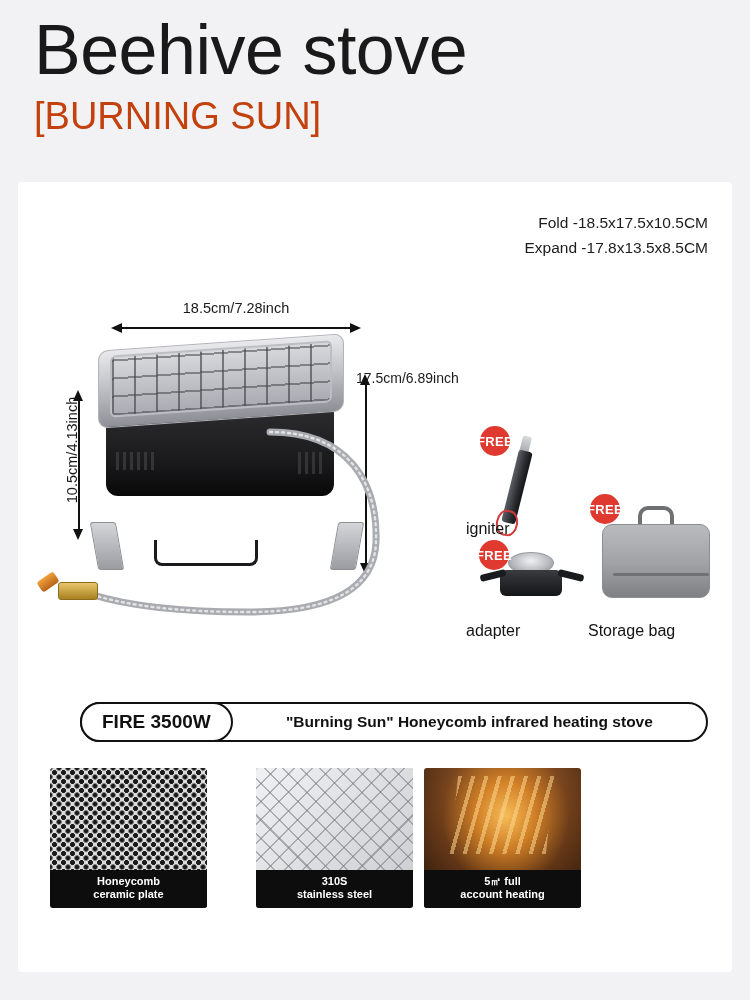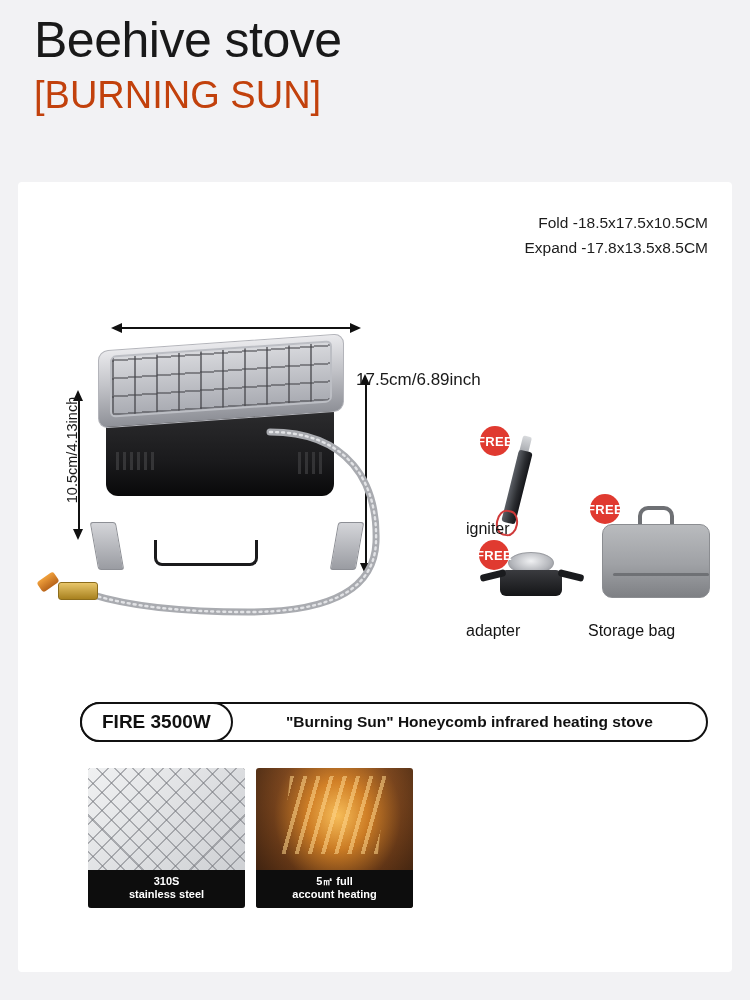--- a/index.html
+++ b/index.html
@@ -16,21 +16,21 @@
     overflow: hidden;
   }
   
   .header {
     position: absolute;
     left: 0; top: 0;
     width: 750px;
     padding: 14px 0 0 34px;
   }
   .title-main {
-    font-size: 50px;
+    font-size: 70px;
     line-height: 1.05;
     font-weight: 400;
     color: #191919;
     letter-spacing: -0.5px;
   }
   .title-sub {
     font-size: 38px;
     line-height: 1.2;
     margin-top: 6px;
     color: #c2410c;
@@ -131,21 +131,21 @@
     left: 9px;
     width: 0; height: 0;
     border-left: 5px solid transparent;
     border-right: 5px solid transparent;
   }
   .dim-right .arrow-t { top: 0; border-bottom: 11px solid #111; }
   .dim-right .arrow-b { bottom: 0; border-top: 11px solid #111; }
   .dim-right-label {
     position: absolute;
     left: 338px; top: 188px;
-    font-size: 17px;
+    font-size: 14px;
     color: #1a1a1a;
     white-space: nowrap;
   }
 
   
   .stove {
     position: absolute;
     left: 70px; top: 150px;
     width: 280px; height: 270px;
   }
@@ -479,20 +479,21 @@
   </div>
 
   <div class="card">
 
     <div class="specs">
       <div>Fold -18.5x17.5x10.5CM</div>
       <div>Expand -17.8x13.5x8.5CM</div>
     </div>
 
     <div class="dim-top">
+      <div class="lbl">18.5cm/7.28inch</div>
       <div class="line"></div>
       <div class="arrow-l"></div>
       <div class="arrow-r"></div>
     </div>
 
     <div class="dim-left">
       <div class="line"></div>
       <div class="arrow-t"></div>
       <div class="arrow-b"></div>
       <div class="lbl">10.5cm/4.13inch</div>
@@ -553,20 +554,26 @@
     <div class="free-badge" style="left:572px; top:312px;">FREE</div>
     <div class="acc-label" style="left:570px; top:440px; width:140px;">Storage bag</div>
 
     <div class="banner">
       <div class="banner-pill">FIRE 3500W</div>
       <div class="banner-text">"Burning Sun" Honeycomb infrared heating stove</div>
     </div>
 
     <div class="features">
 
+      <div class="feat f1">
+        <div class="feat-cap">
+          <div>Honeycomb</div>
+          <div>ceramic plate</div>
+        </div>
+      </div>
 
       <div class="feat f2">
         <div class="feat-cap">
           <div>310S</div>
           <div>stainless steel</div>
         </div>
       </div>
 
       <div class="feat f3">
         <div class="feat-cap">

